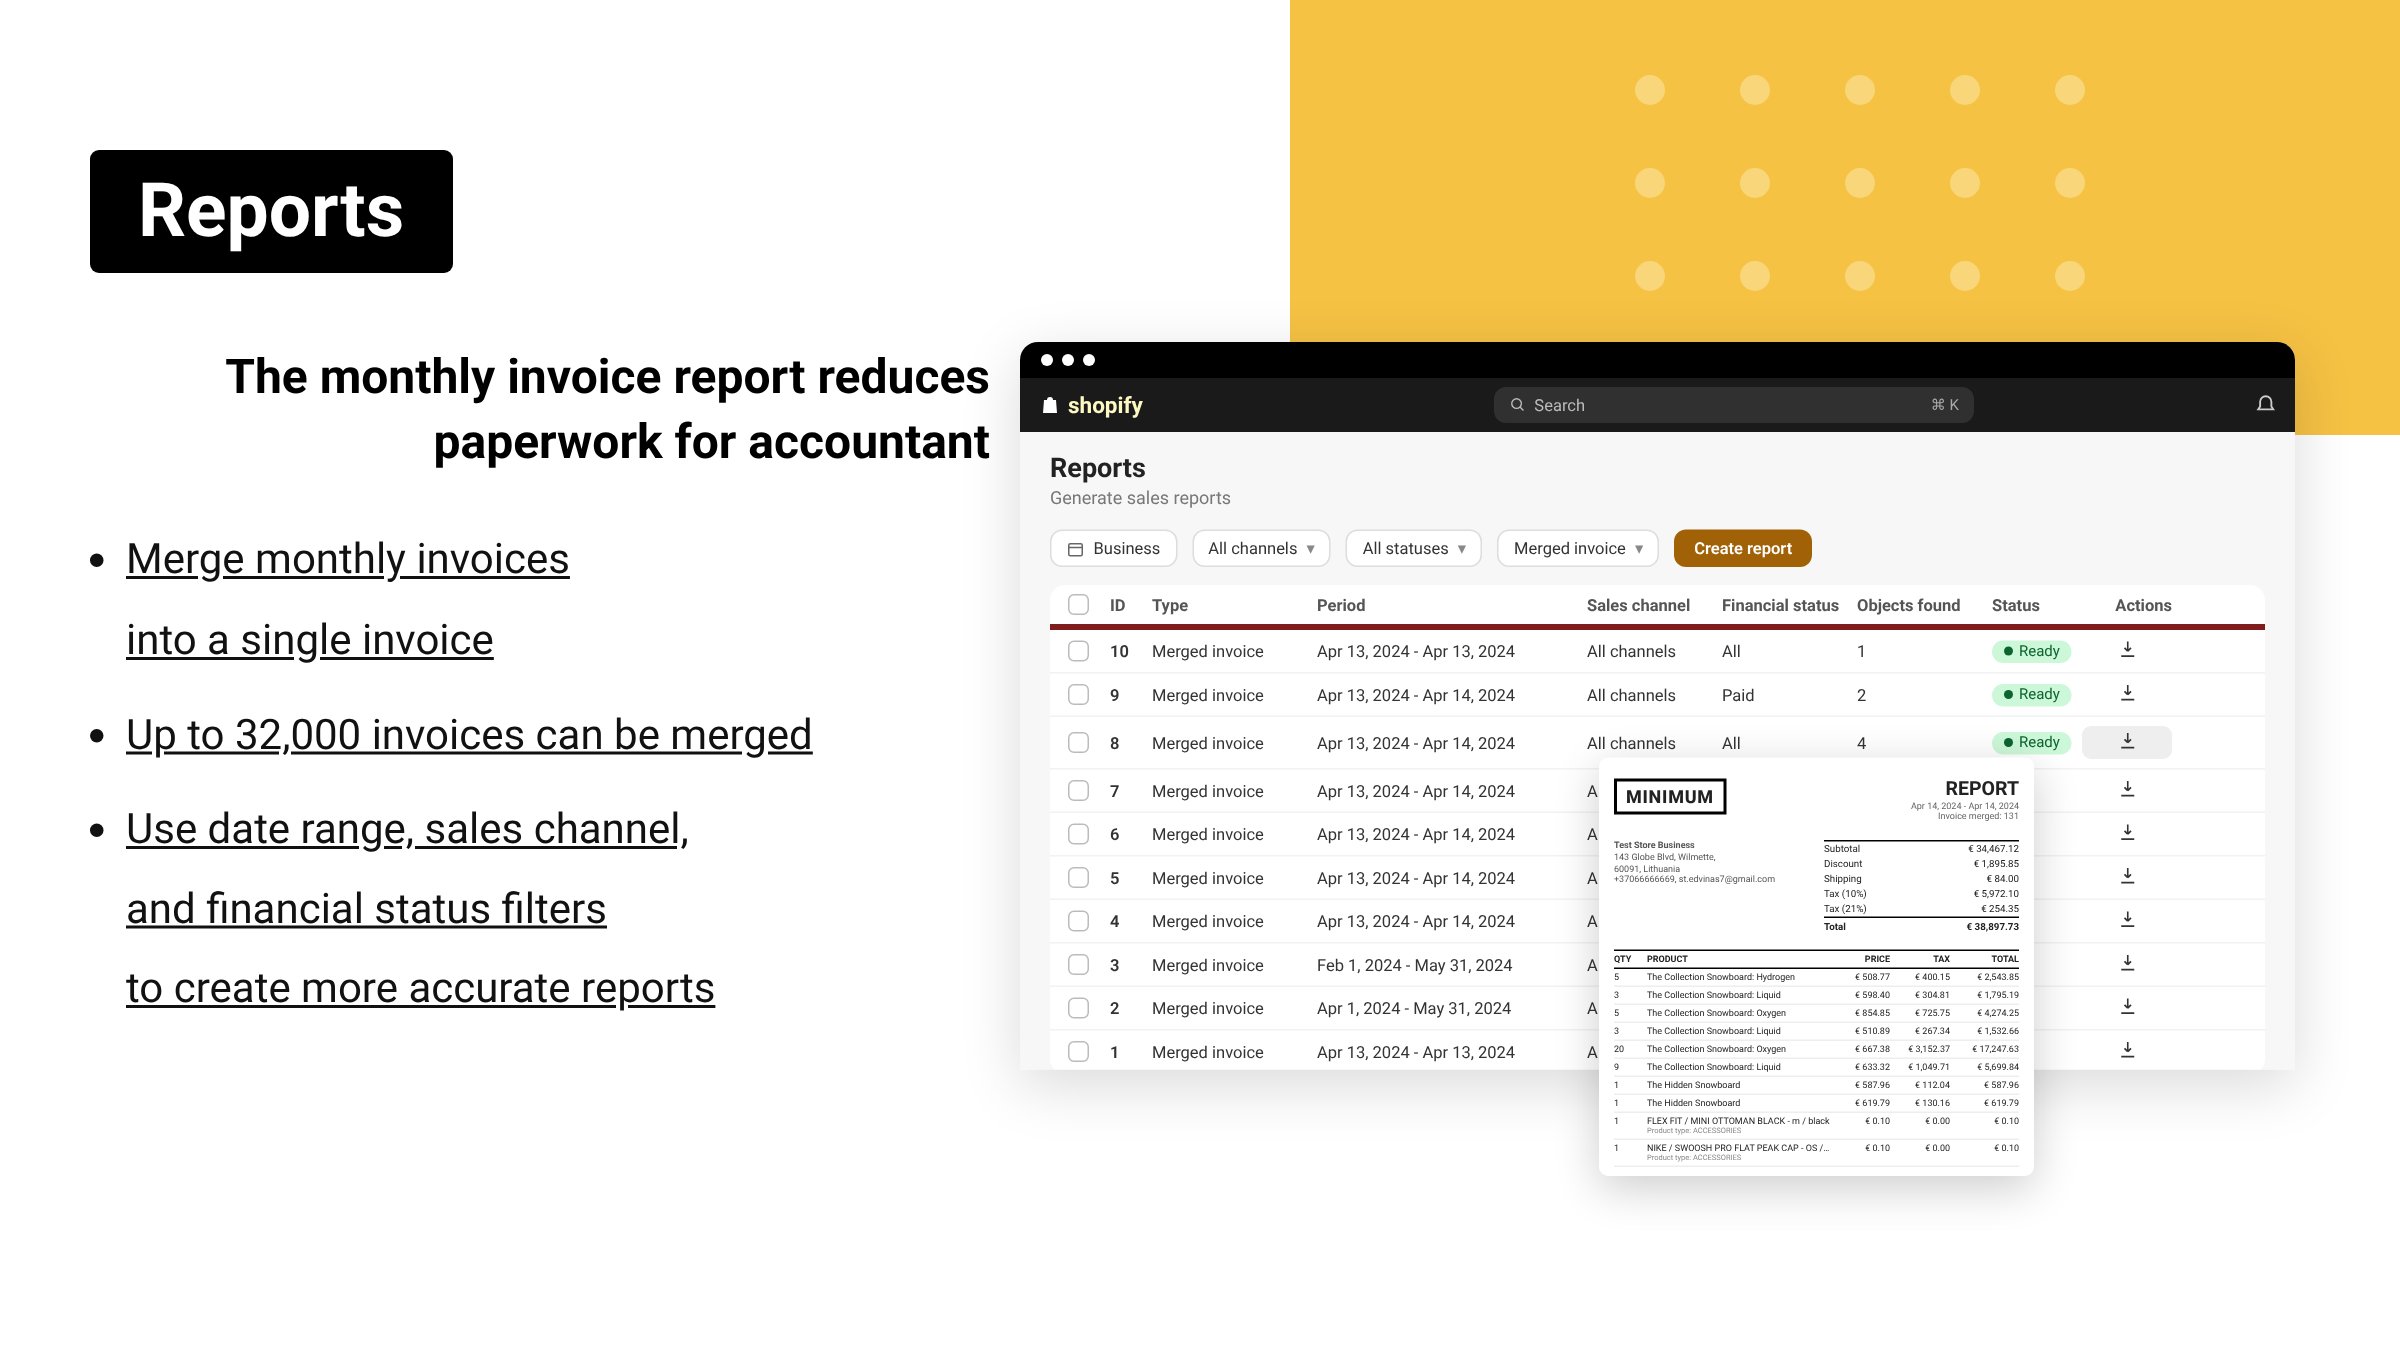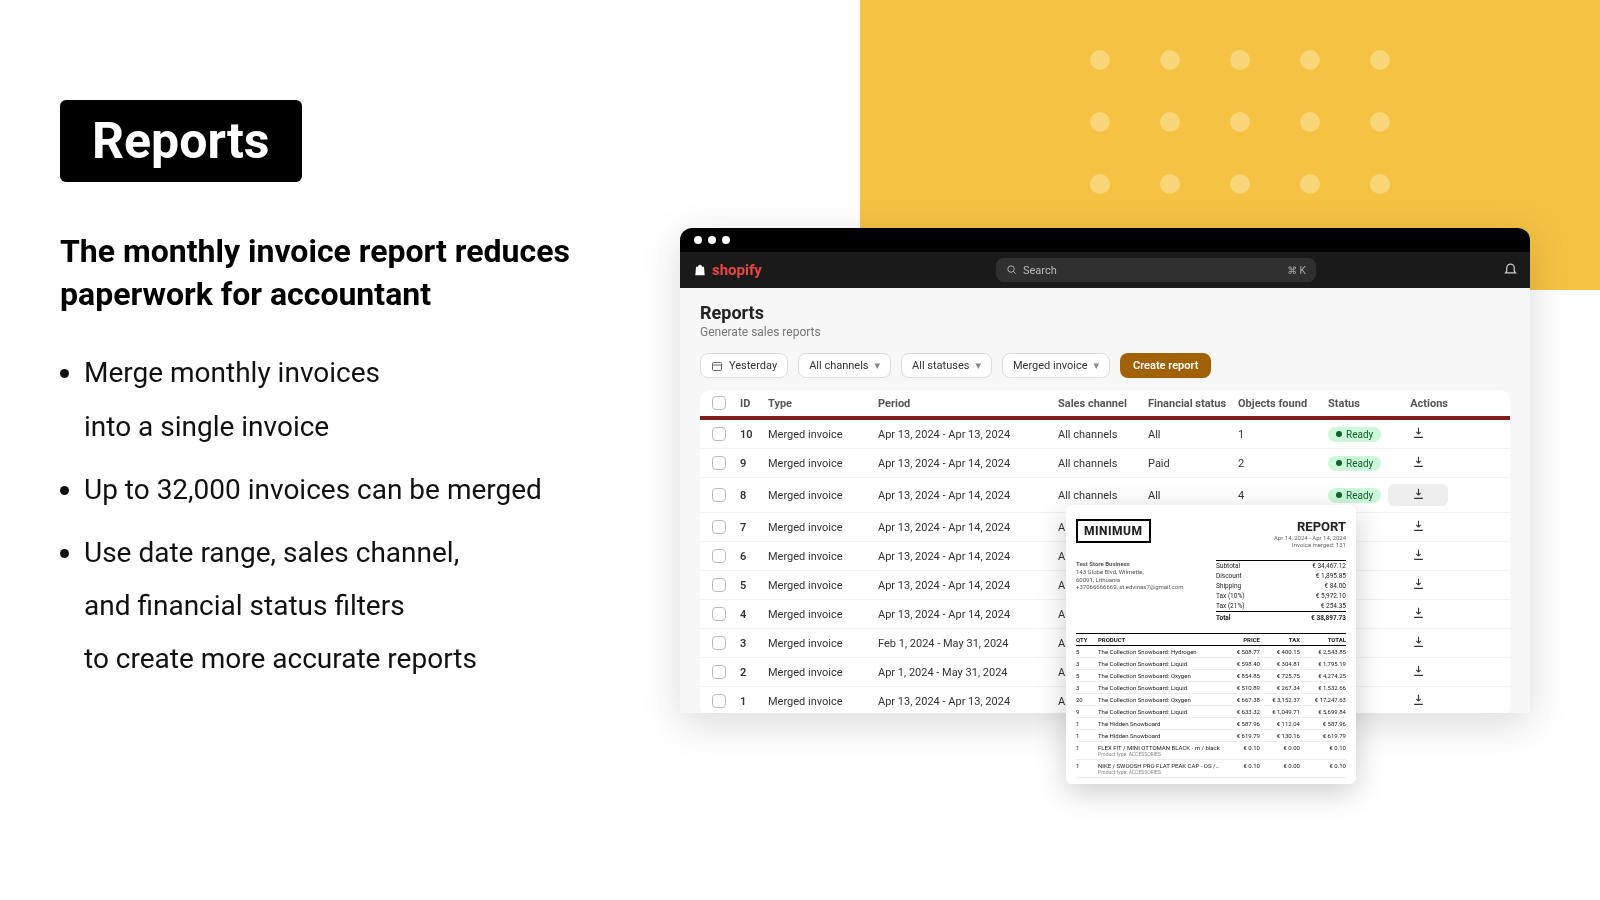--- a/index.html
+++ b/index.html
@@ -4,31 +4,31 @@
 <style>
   * { margin: 0; padding: 0; box-sizing: border-box; }
   body { font-family: -apple-system, BlinkMacSystemFont, "Segoe UI", Roboto, sans-serif; background: #fff; width: 1600px; height: 900px; overflow: hidden; position: relative; }
 
   .yellow-block { position: absolute; top: 0; right: 0; width: 740px; height: 290px; background: #f6c244; z-index: 0; }
   .dot-grid { position: absolute; top: 50px; right: 210px; width: 300px; height: 160px; z-index: 1; }
   .dot { position: absolute; width: 20px; height: 20px; background: #f8d679; border-radius: 50%; }
 
   .marketing { position: absolute; left: 60px; top: 100px; width: 600px; z-index: 5; }
   .badge { background: #000; color: #fff; display: inline-block; padding: 12px 32px; font-size: 50px; font-weight: 700; border-radius: 6px; }
-  .headline { font-size: 32px; font-weight: 700; margin-top: 48px; line-height: 1.35; }
+  .headline { font-size: 32px; font-weight: 700; margin-top: 48px; line-height: 1.35; text-align: right; }
   .bullets { list-style: disc; margin-left: 24px; margin-top: 30px; }
-  .bullets li { font-size: 28px; line-height: 1.9; margin-bottom: 10px; color: #111; }
+  .bullets li { font-size: 28px; line-height: 1.9; margin-bottom: 10px; color: #111; text-decoration: underline; }
   .bullets li span { display:block; }
   .subline { font-size: 28px; line-height: 1.9; color: #111; }
 
   .app-window { position: absolute; left: 680px; top: 228px; width: 850px; border-radius: 12px 12px 0 0; background: #fff; z-index: 10; box-shadow: 0 10px 40px rgba(0,0,0,0.15); overflow: hidden; }
   .window-titlebar { background: #000; height: 24px; display: flex; align-items: center; padding-left: 14px; gap: 6px; }
   .traffic-light { width: 8px; height: 8px; border-radius: 50%; background: #fff; }
   .topbar { background: #1a1a1a; height: 36px; display: flex; align-items: center; padding: 0 12px; gap: 14px; }
-  .logo { display: flex; align-items: center; gap: 4px; color: #ef4444; font-weight: 700; font-size: 15px; }
+  .logo { display: flex; align-items: center; gap: 4px; color: #fef9c3; font-weight: 700; font-size: 15px; }
   .logo-icon { width: 16px; height: 16px; display: inline-flex; }
   .search { flex: 0 0 auto; margin-left: 220px; background: #303030; border-radius: 8px; height: 24px; width: 320px; display: flex; align-items: center; padding: 0 10px; color: #bbb; font-size: 11px; gap: 6px; justify-content: space-between;}
   .search-left { display:flex; align-items:flex-start; gap:6px; }
   .kbd { color: #aaa; font-size: 10px; }
   .bell { margin-left: auto; color: #ccc; }
 
   .app-body { background: #f7f7f7; padding: 14px 20px 0 20px; height: 425px; }
   .page-title { font-size: 18px; font-weight: 700; color: #222; }
   .page-sub { font-size: 12px; color: #777; margin-top: 2px; }
 
@@ -149,21 +149,21 @@
     <div class="page-sub">Generate sales reports</div>
 
     <div class="filters">
       <div class="pill">
         <span class="cal-icon">
             <svg viewBox="0 0 24 24" fill="none" stroke="#666" stroke-width="2">
               <rect x="3" y="5" width="18" height="16" rx="2"></rect>
               <line x1="3" y1="10" x2="21" y2="10"></line>
             </svg>
           </span>
-        <span>Yesterday</span>
+        <span>Business</span>
       </div>
       <div class="pill">
         <span>All channels</span>
         <span class="chev">▾</span>
       </div>
       <div class="pill">
         <span>All statuses</span>
         <span class="chev">▾</span>
       </div>
       <div class="pill">

